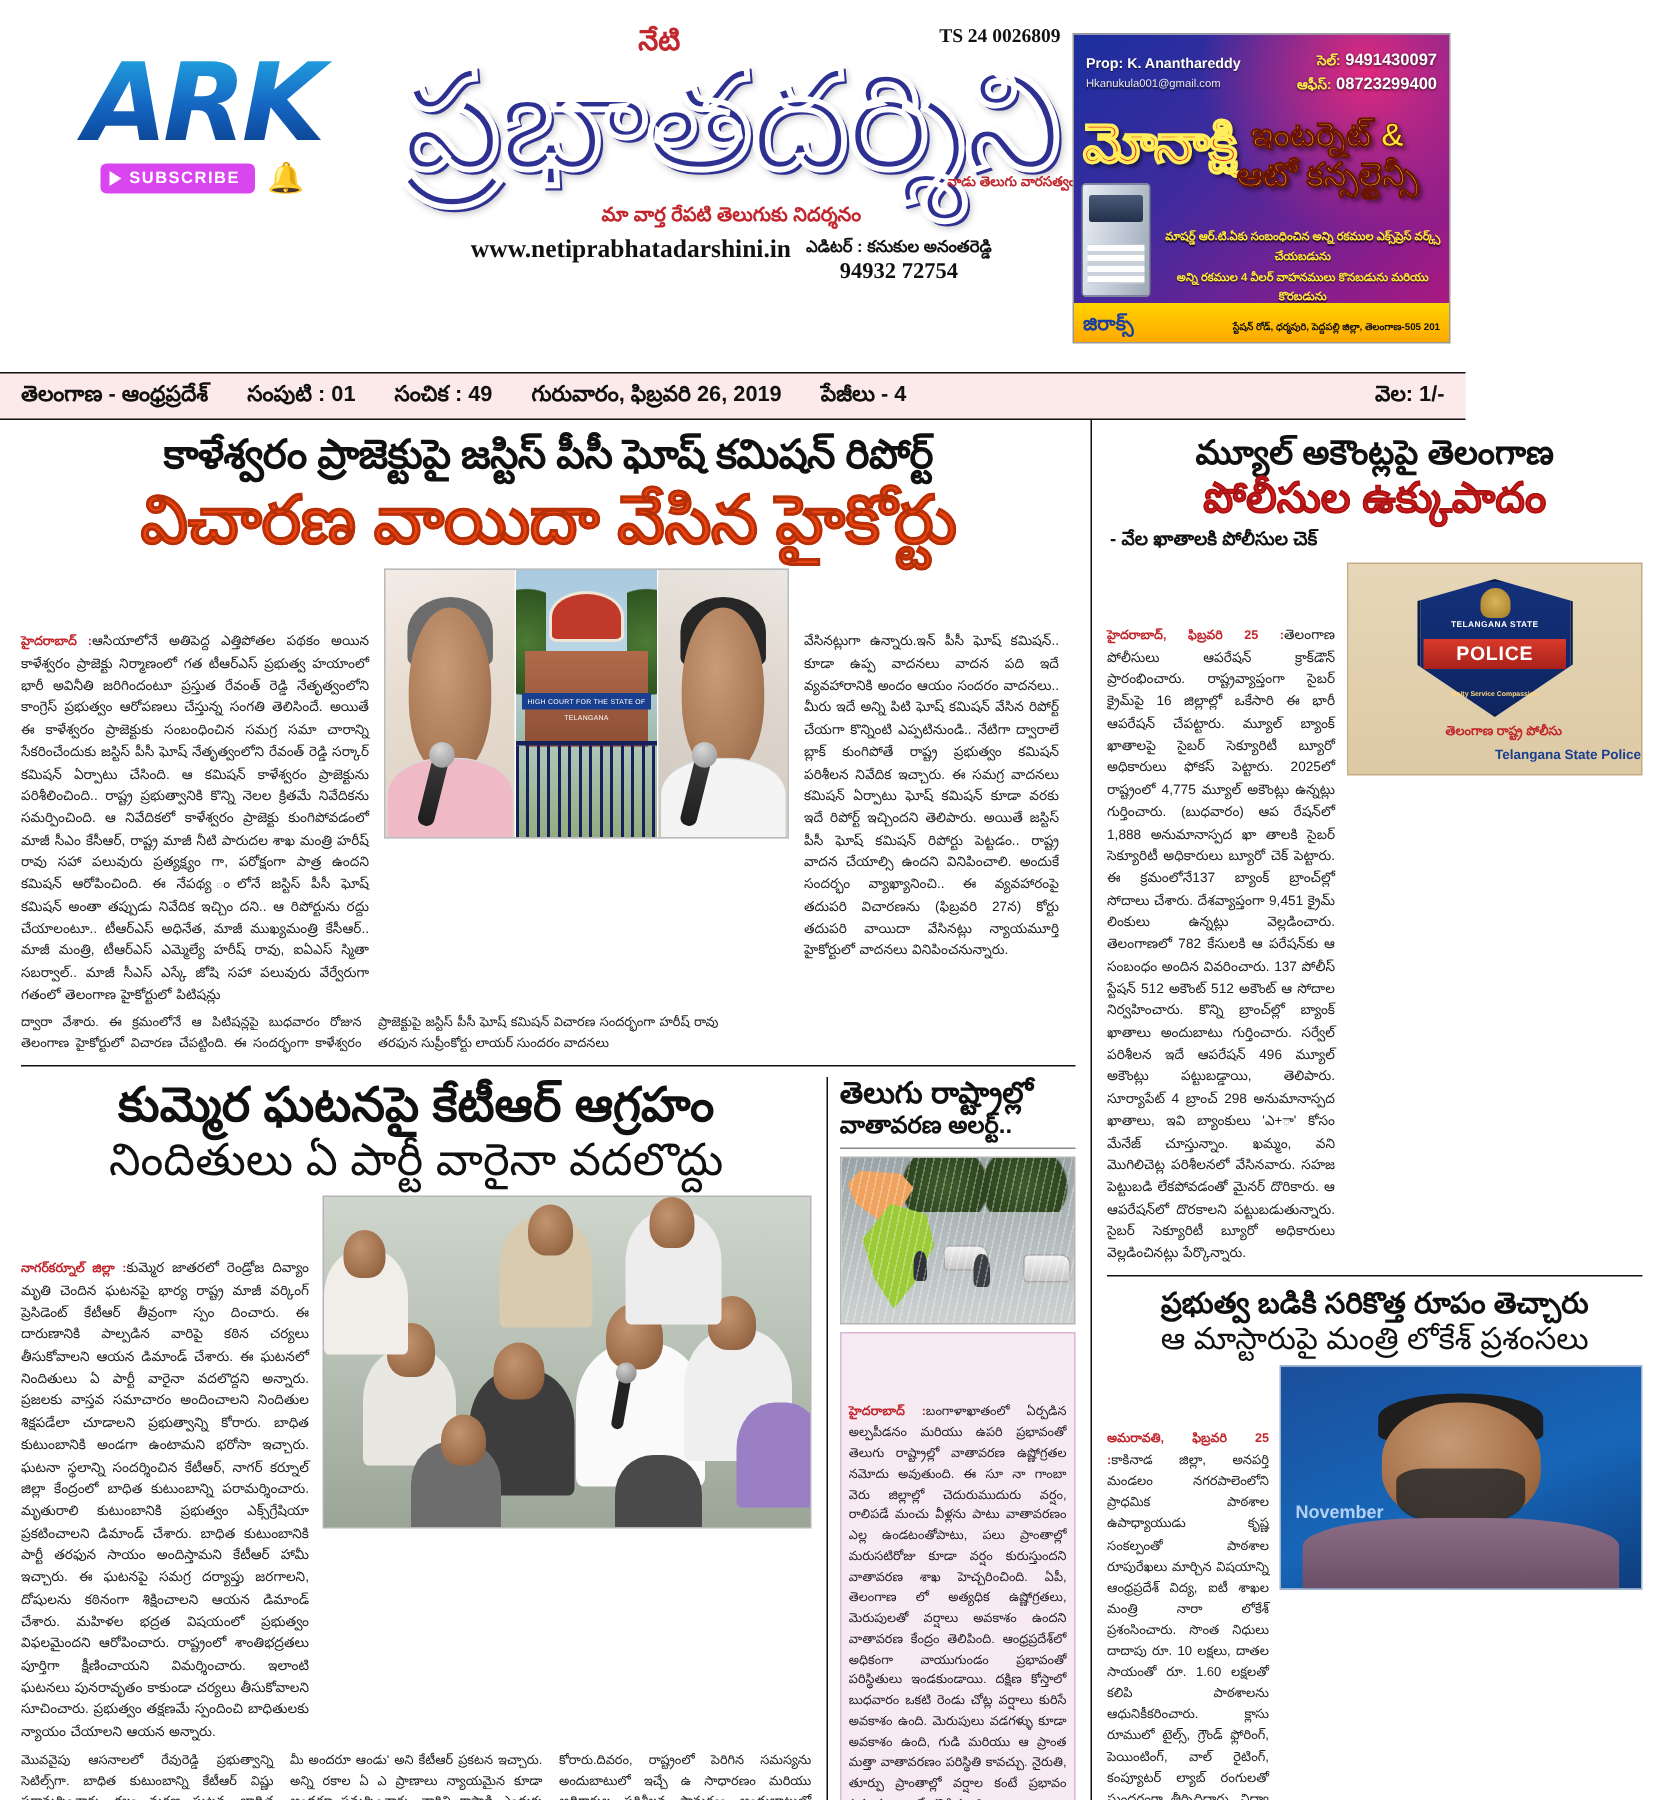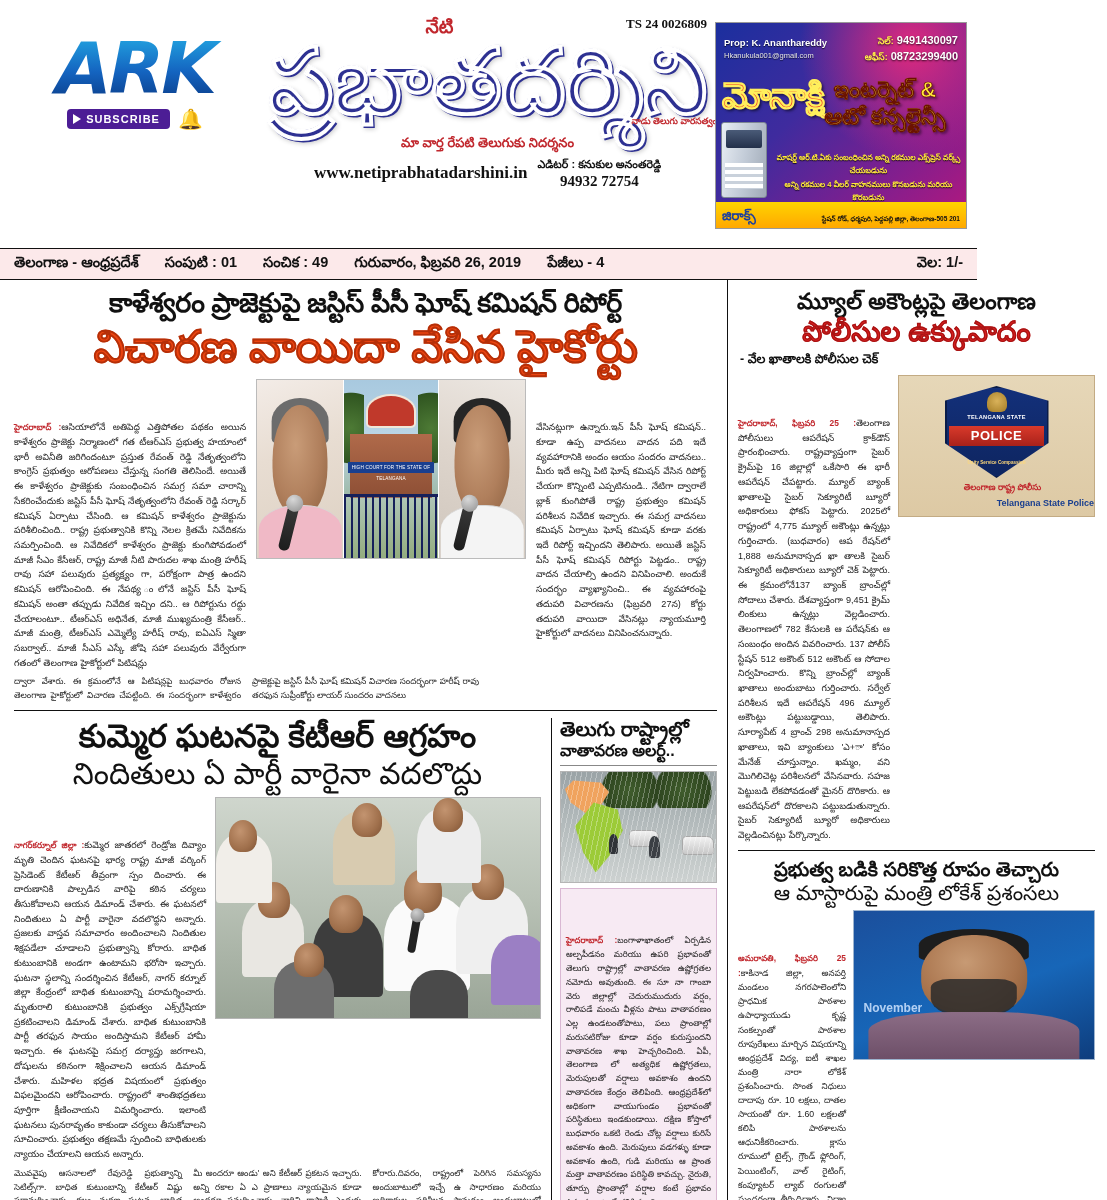--- a/index.html
+++ b/index.html
@@ -54,21 +54,21 @@
     font-family: "DejaVu Sans", sans-serif;
   }
   .subscribe-row {
     margin-top: 8px;
     display: flex;
     align-items: center;
     justify-content: center;
     gap: 8px;
   }
   .subscribe-btn {
-    background: #4c1d95;
+    background: #d946ef;
     color: #fff;
     font-size: 11px;
     font-weight: bold;
     letter-spacing: 1px;
     padding: 4px 10px 4px 6px;
     border-radius: 4px;
     display: inline-flex;
     align-items: center;
     gap: 5px;
   }
@@ -113,21 +113,21 @@
   }
   .tagline {
     font-size: 13px;
     color: #c1272d;
     font-weight: bold;
     margin-top: 2px;
   }
   .title-meta {
     display: flex;
     justify-content: center;
-    align-items: center;
+    align-items: flex-start;
     gap: 10px;
     font-size: 13px;
     margin-top: 3px;
   }
   .website {
     font-family: "Liberation Serif", serif;
     font-weight: bold;
     font-size: 17px;
     color: #111;
   }

